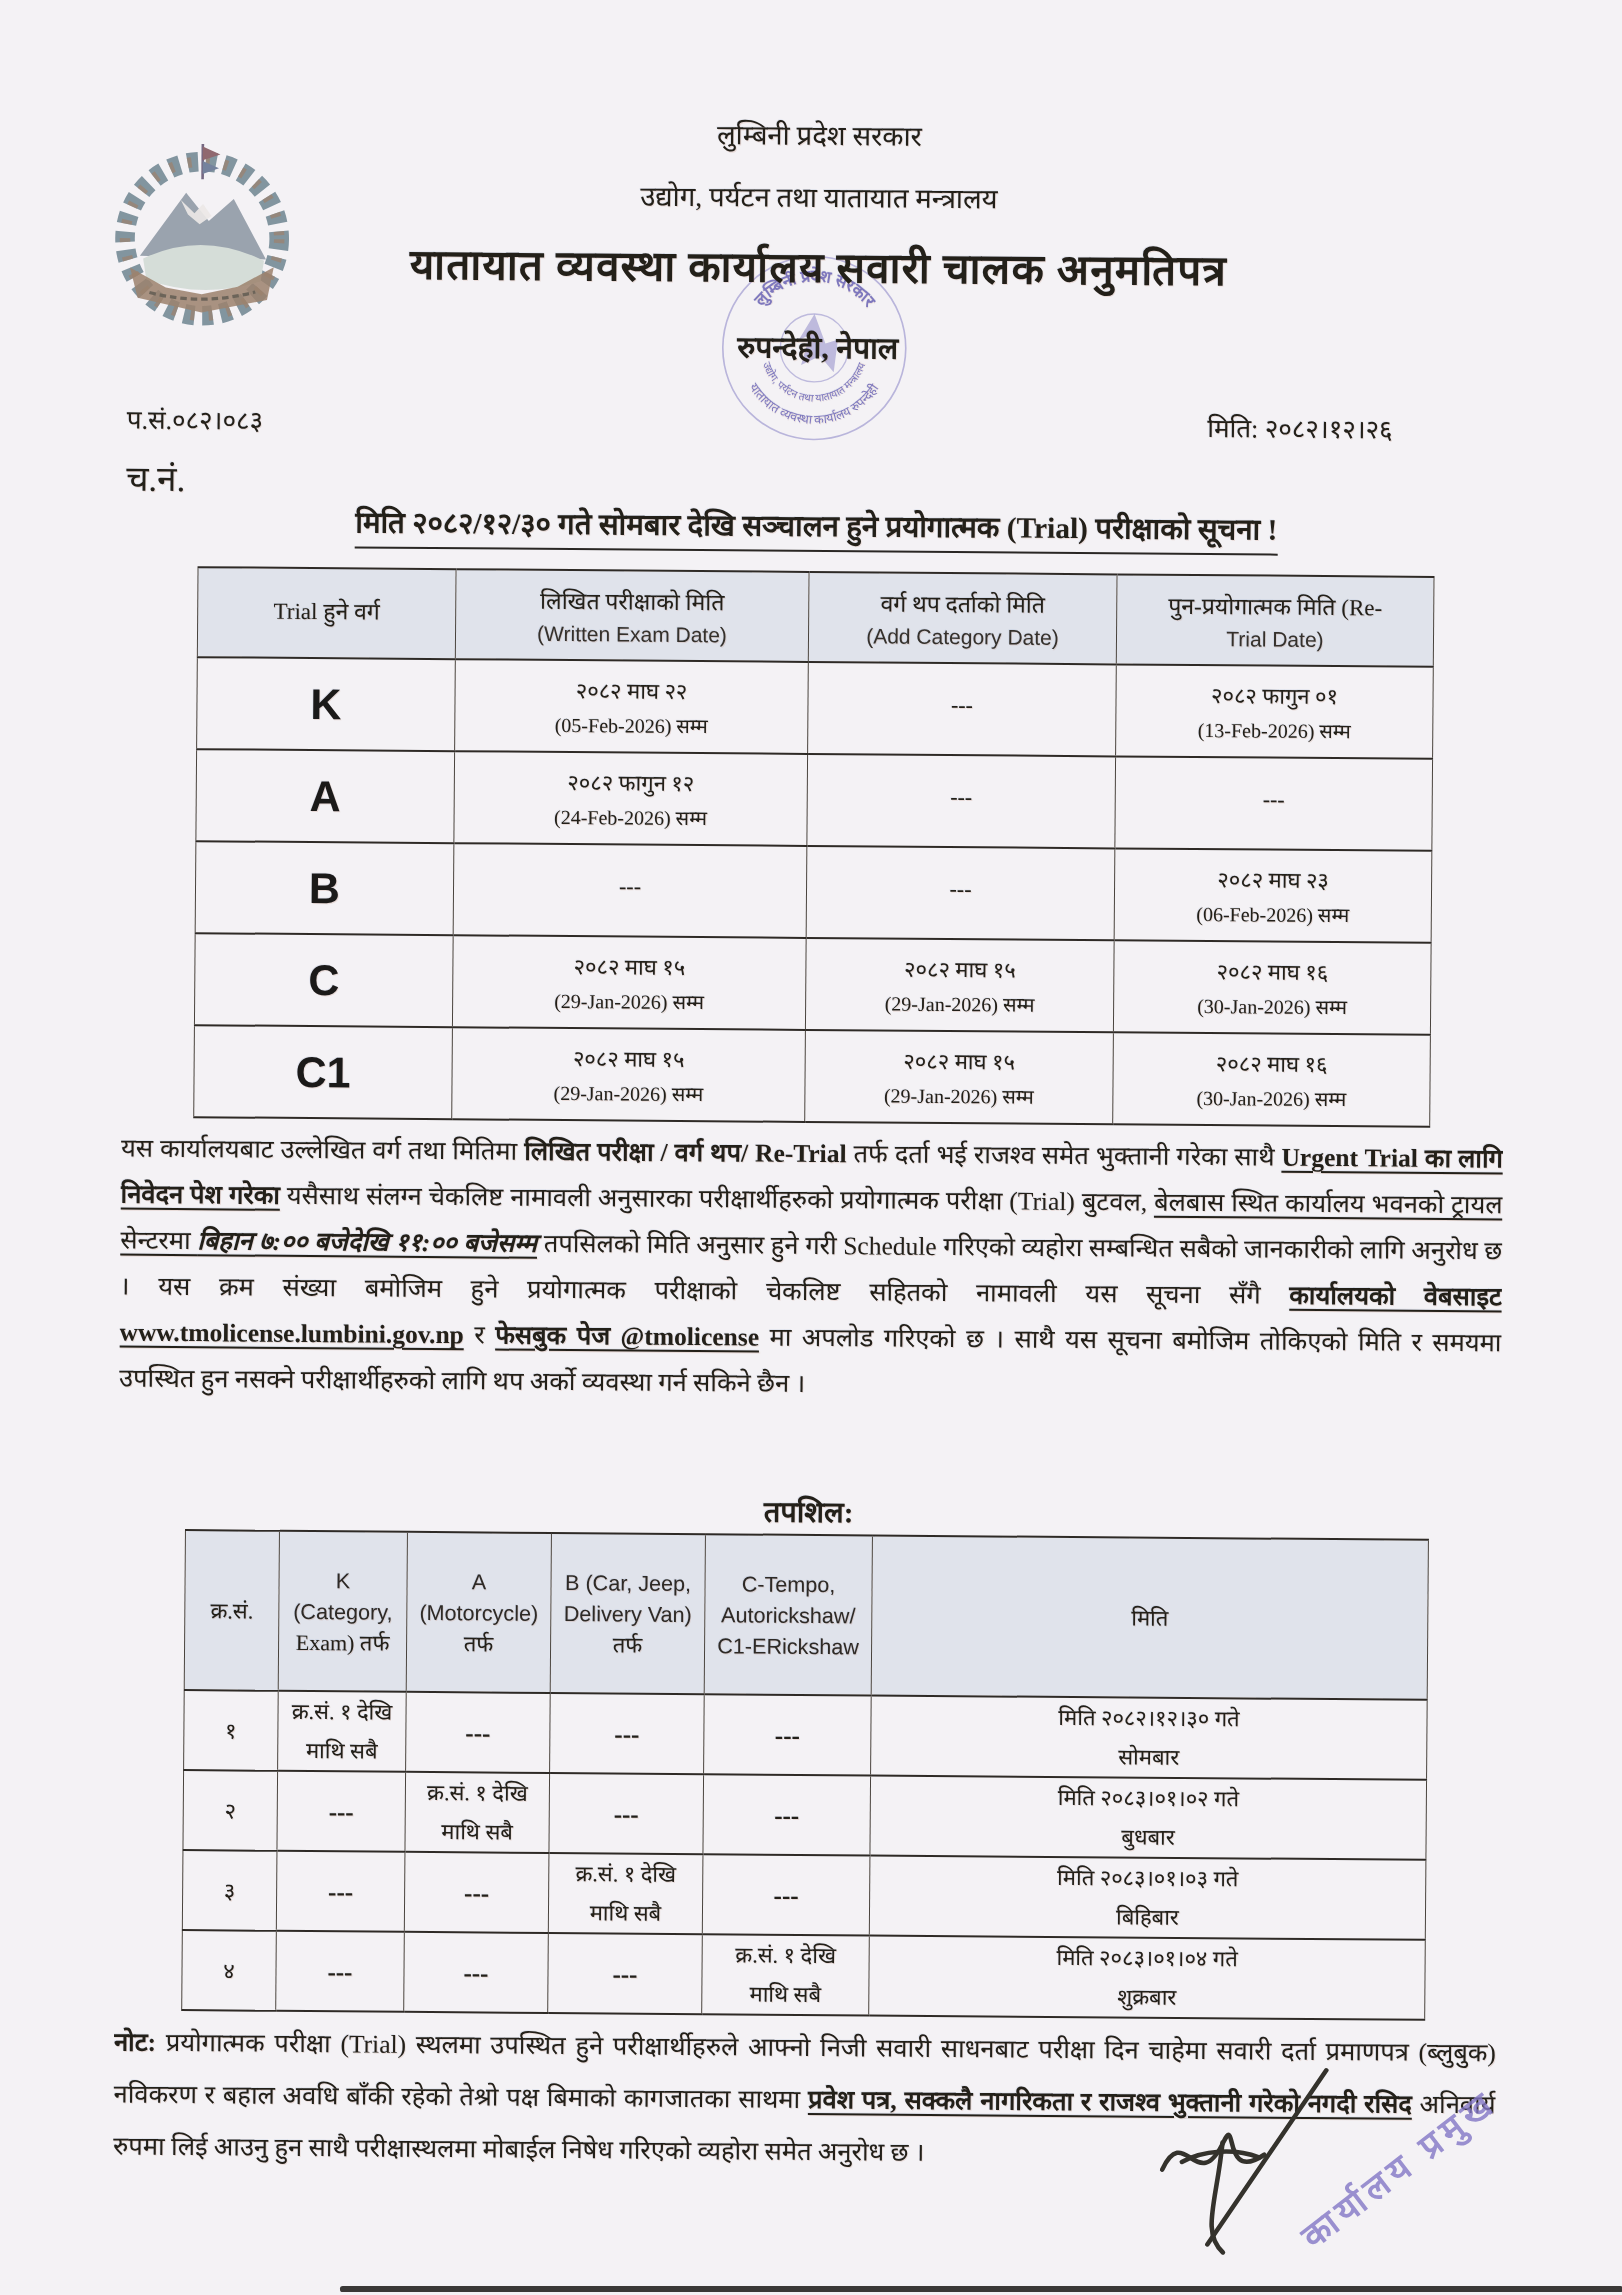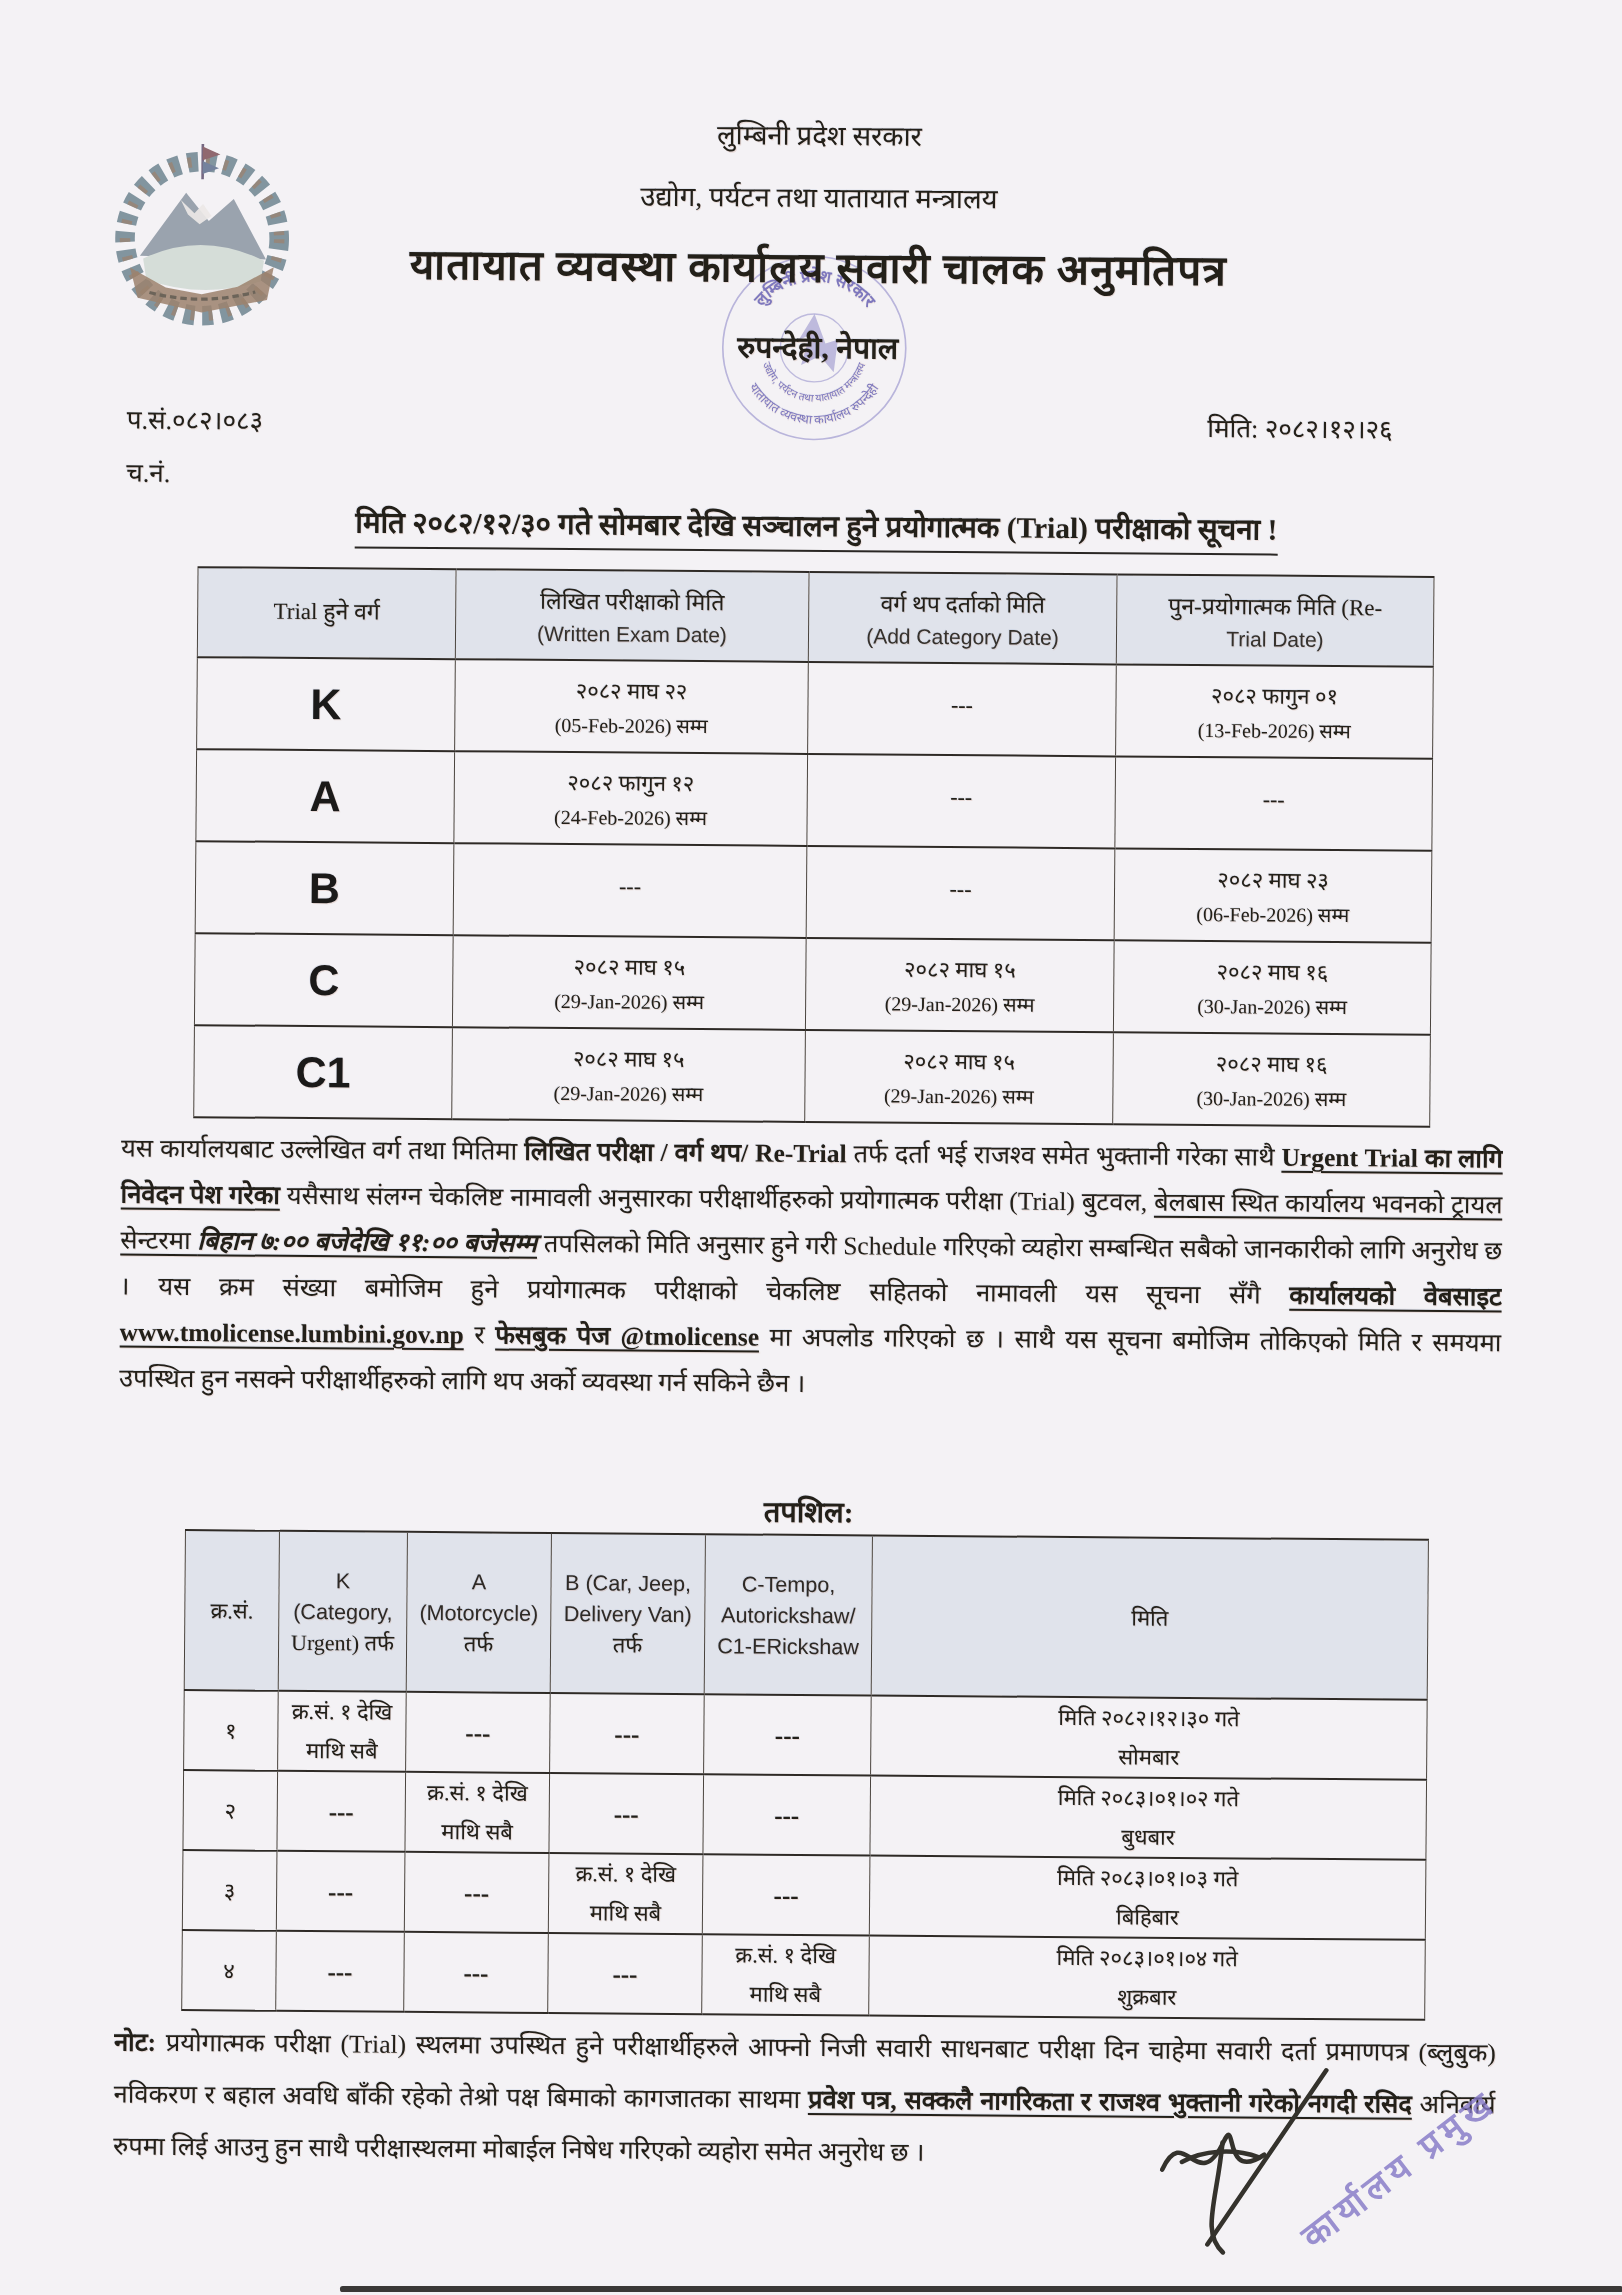--- a/index.html
+++ b/index.html
@@ -11,21 +11,21 @@
   }
   #sheet{position:absolute;inset:0;transform:rotate(.45deg);transform-origin:50% 50%;}
   .abs{position:absolute;}
   .ctr{position:absolute;left:0;width:100%;text-align:center;}
   .org1{top:116px;font-size:27.5px;}
   .org2{top:178px;font-size:27.5px;}
   .office-title{top:237px;font-size:42px;font-weight:bold;letter-spacing:1.3px;}
   .office-loc{top:326px;font-size:30px;font-weight:bold;}
   .refline{top:406px;left:121px;font-size:26px;}
   .dateline{top:406px;right:236px;font-size:26px;}
-  .chalani{top:459px;left:121px;font-size:26px;}
+  .chalani{top:459px;left:121px;font-size:35px;}
   .notice-heading{top:505px;font-size:29.4px;font-weight:bold;}
   .notice-heading span{display:inline-block;border-bottom:2.6px solid #2a2724;padding-bottom:5.2px;}
   table{border-collapse:collapse;position:absolute;table-layout:fixed;background:transparent;}
   td,th{border-left:1.3px solid #4a443e;border-right:1.3px solid #4a443e;
         border-top:2.6px solid #2e2a26;border-bottom:2.6px solid #2e2a26;
         text-align:center;vertical-align:middle;padding:0 3.9px;overflow:hidden;}
   #trial-table{left:193px;top:571px;width:1237px;}
   #trial-table thead th{background:#e0e3eb;font-weight:normal;}
   #trial-table thead{height:90px;}
   #trial-table tbody tr{height:92px;}
@@ -232,21 +232,21 @@
         <col style="width:167px">
         <col style="width:556px">
       </colgroup>
     <thead>
       <tr>
         <th>
             <div class="h2-np">क्र.सं.</div>
           </th>
         <th>
             <div class="h2-l">K (Category,</div>
-            <div class="h2-np">Urgent) तर्फ</div>
+            <div class="h2-np">Exam) तर्फ</div>
           </th>
         <th>
             <div class="h2-l">A</div>
             <div class="h2-l">(Motorcycle)</div>
             <div class="h2-np">तर्फ</div>
           </th>
         <th>
             <div class="h2-l">B (Car, Jeep,</div>
             <div class="h2-l">Delivery Van)</div>
             <div class="h2-np">तर्फ</div>

